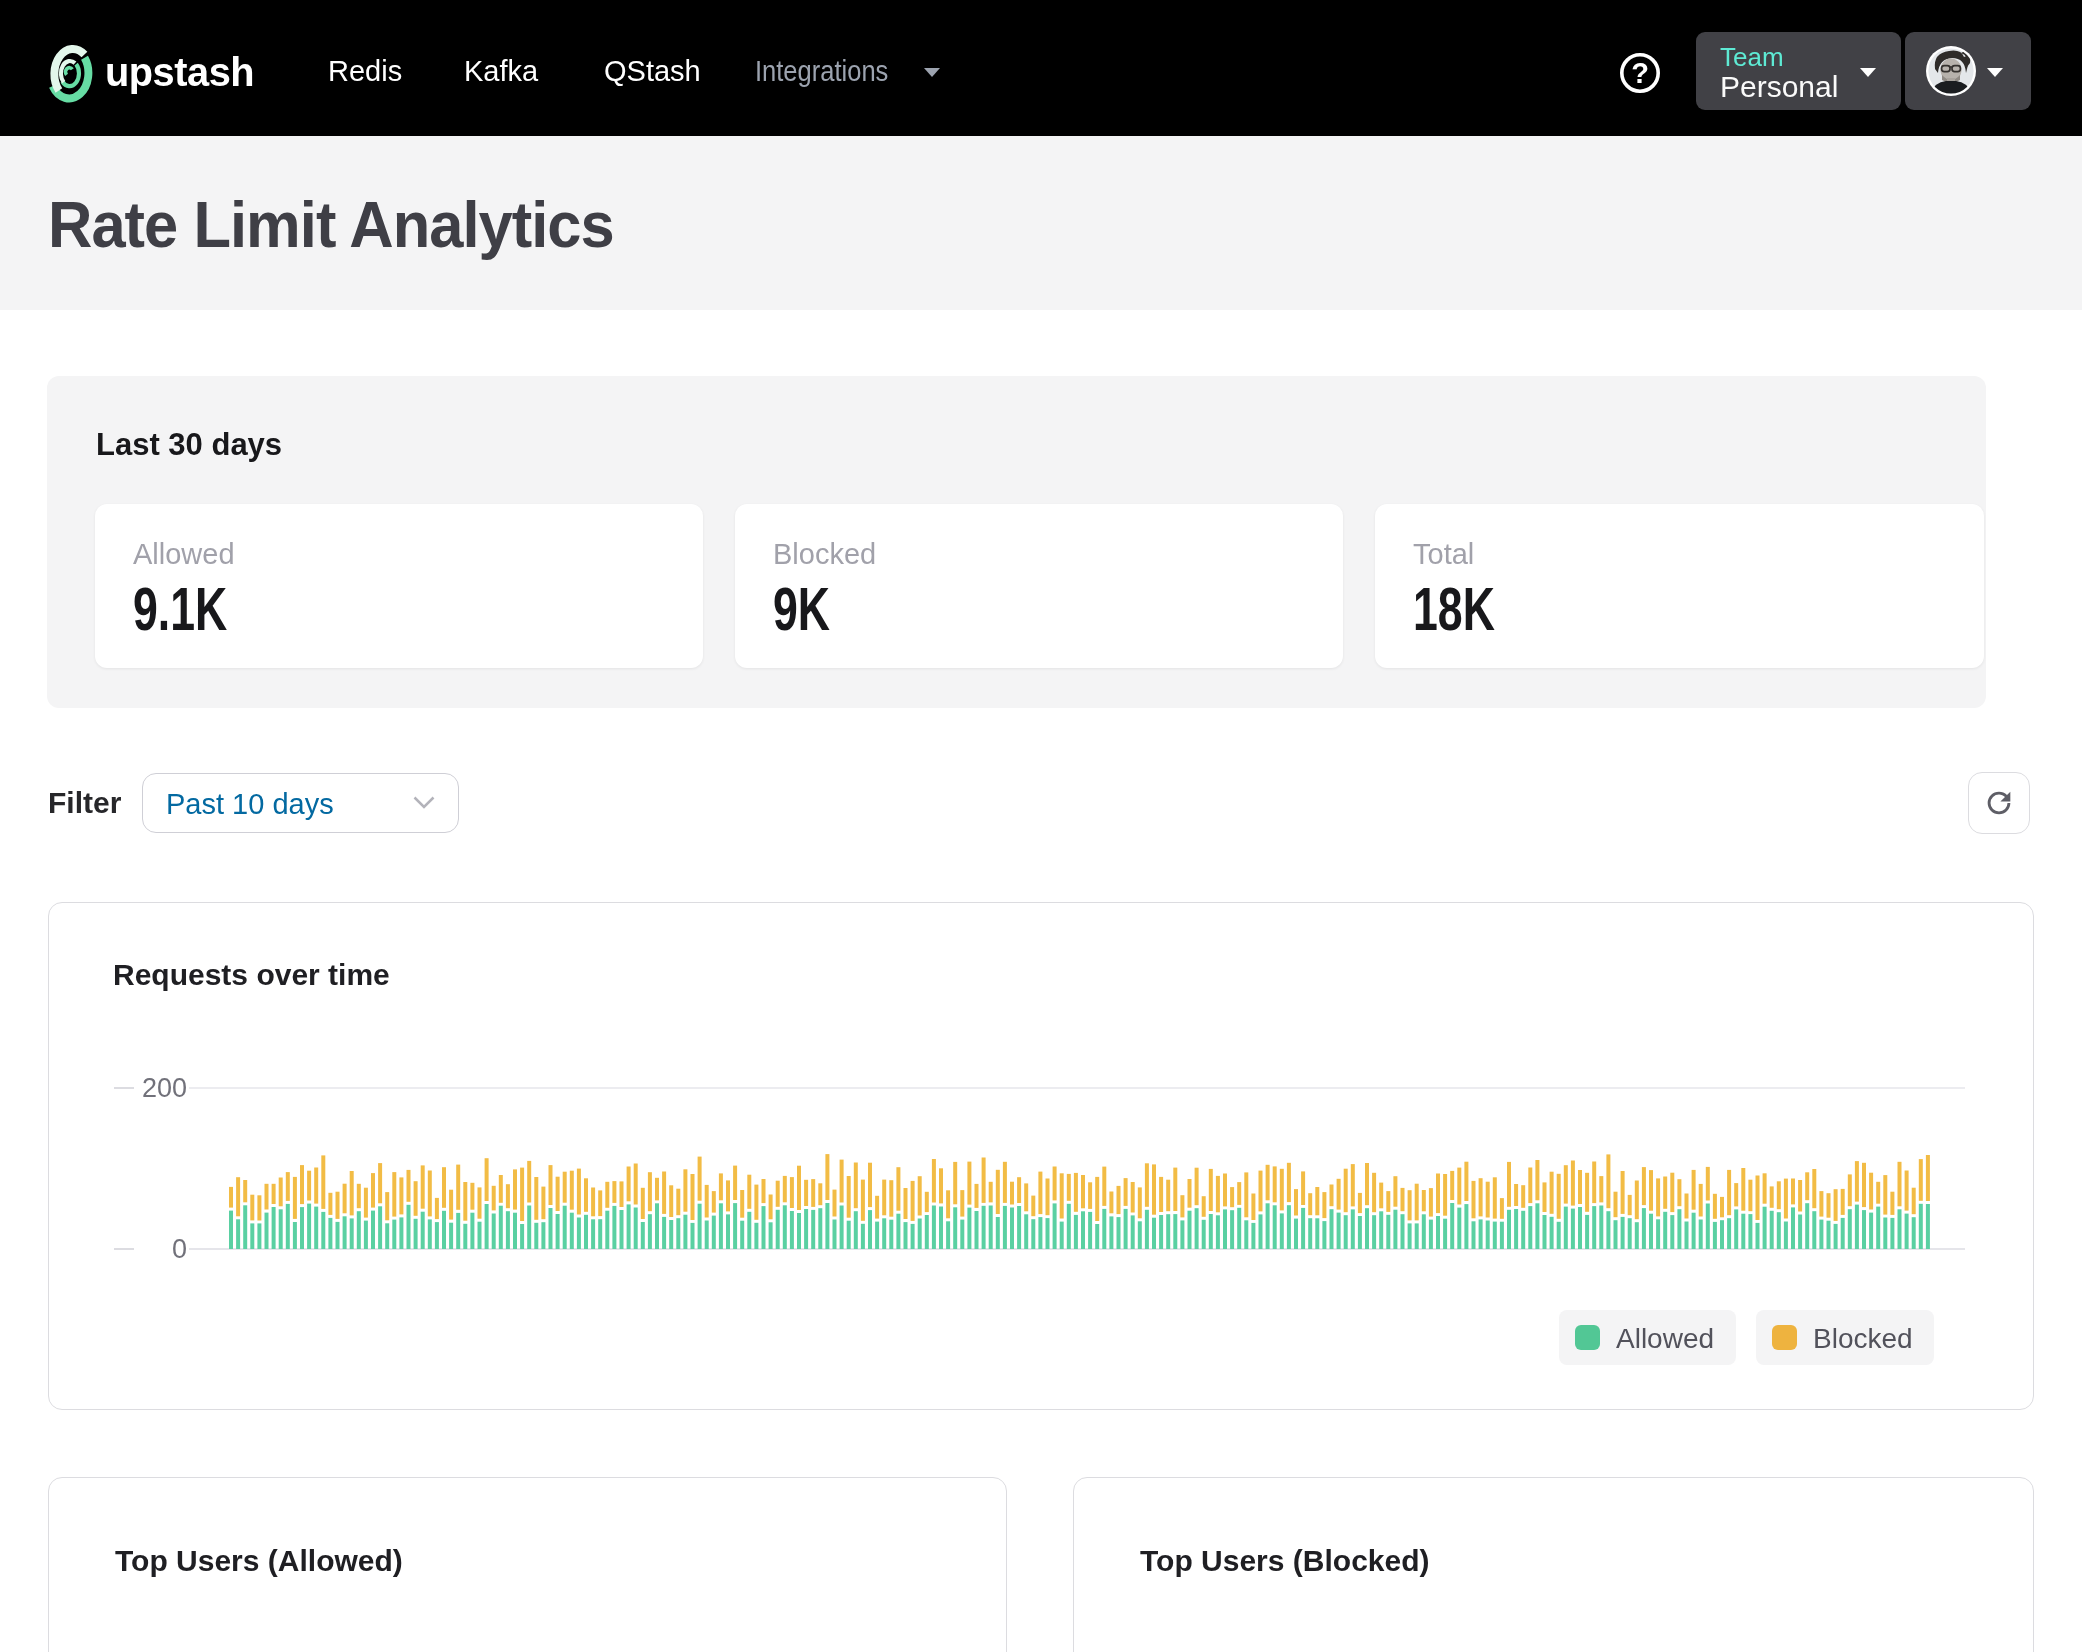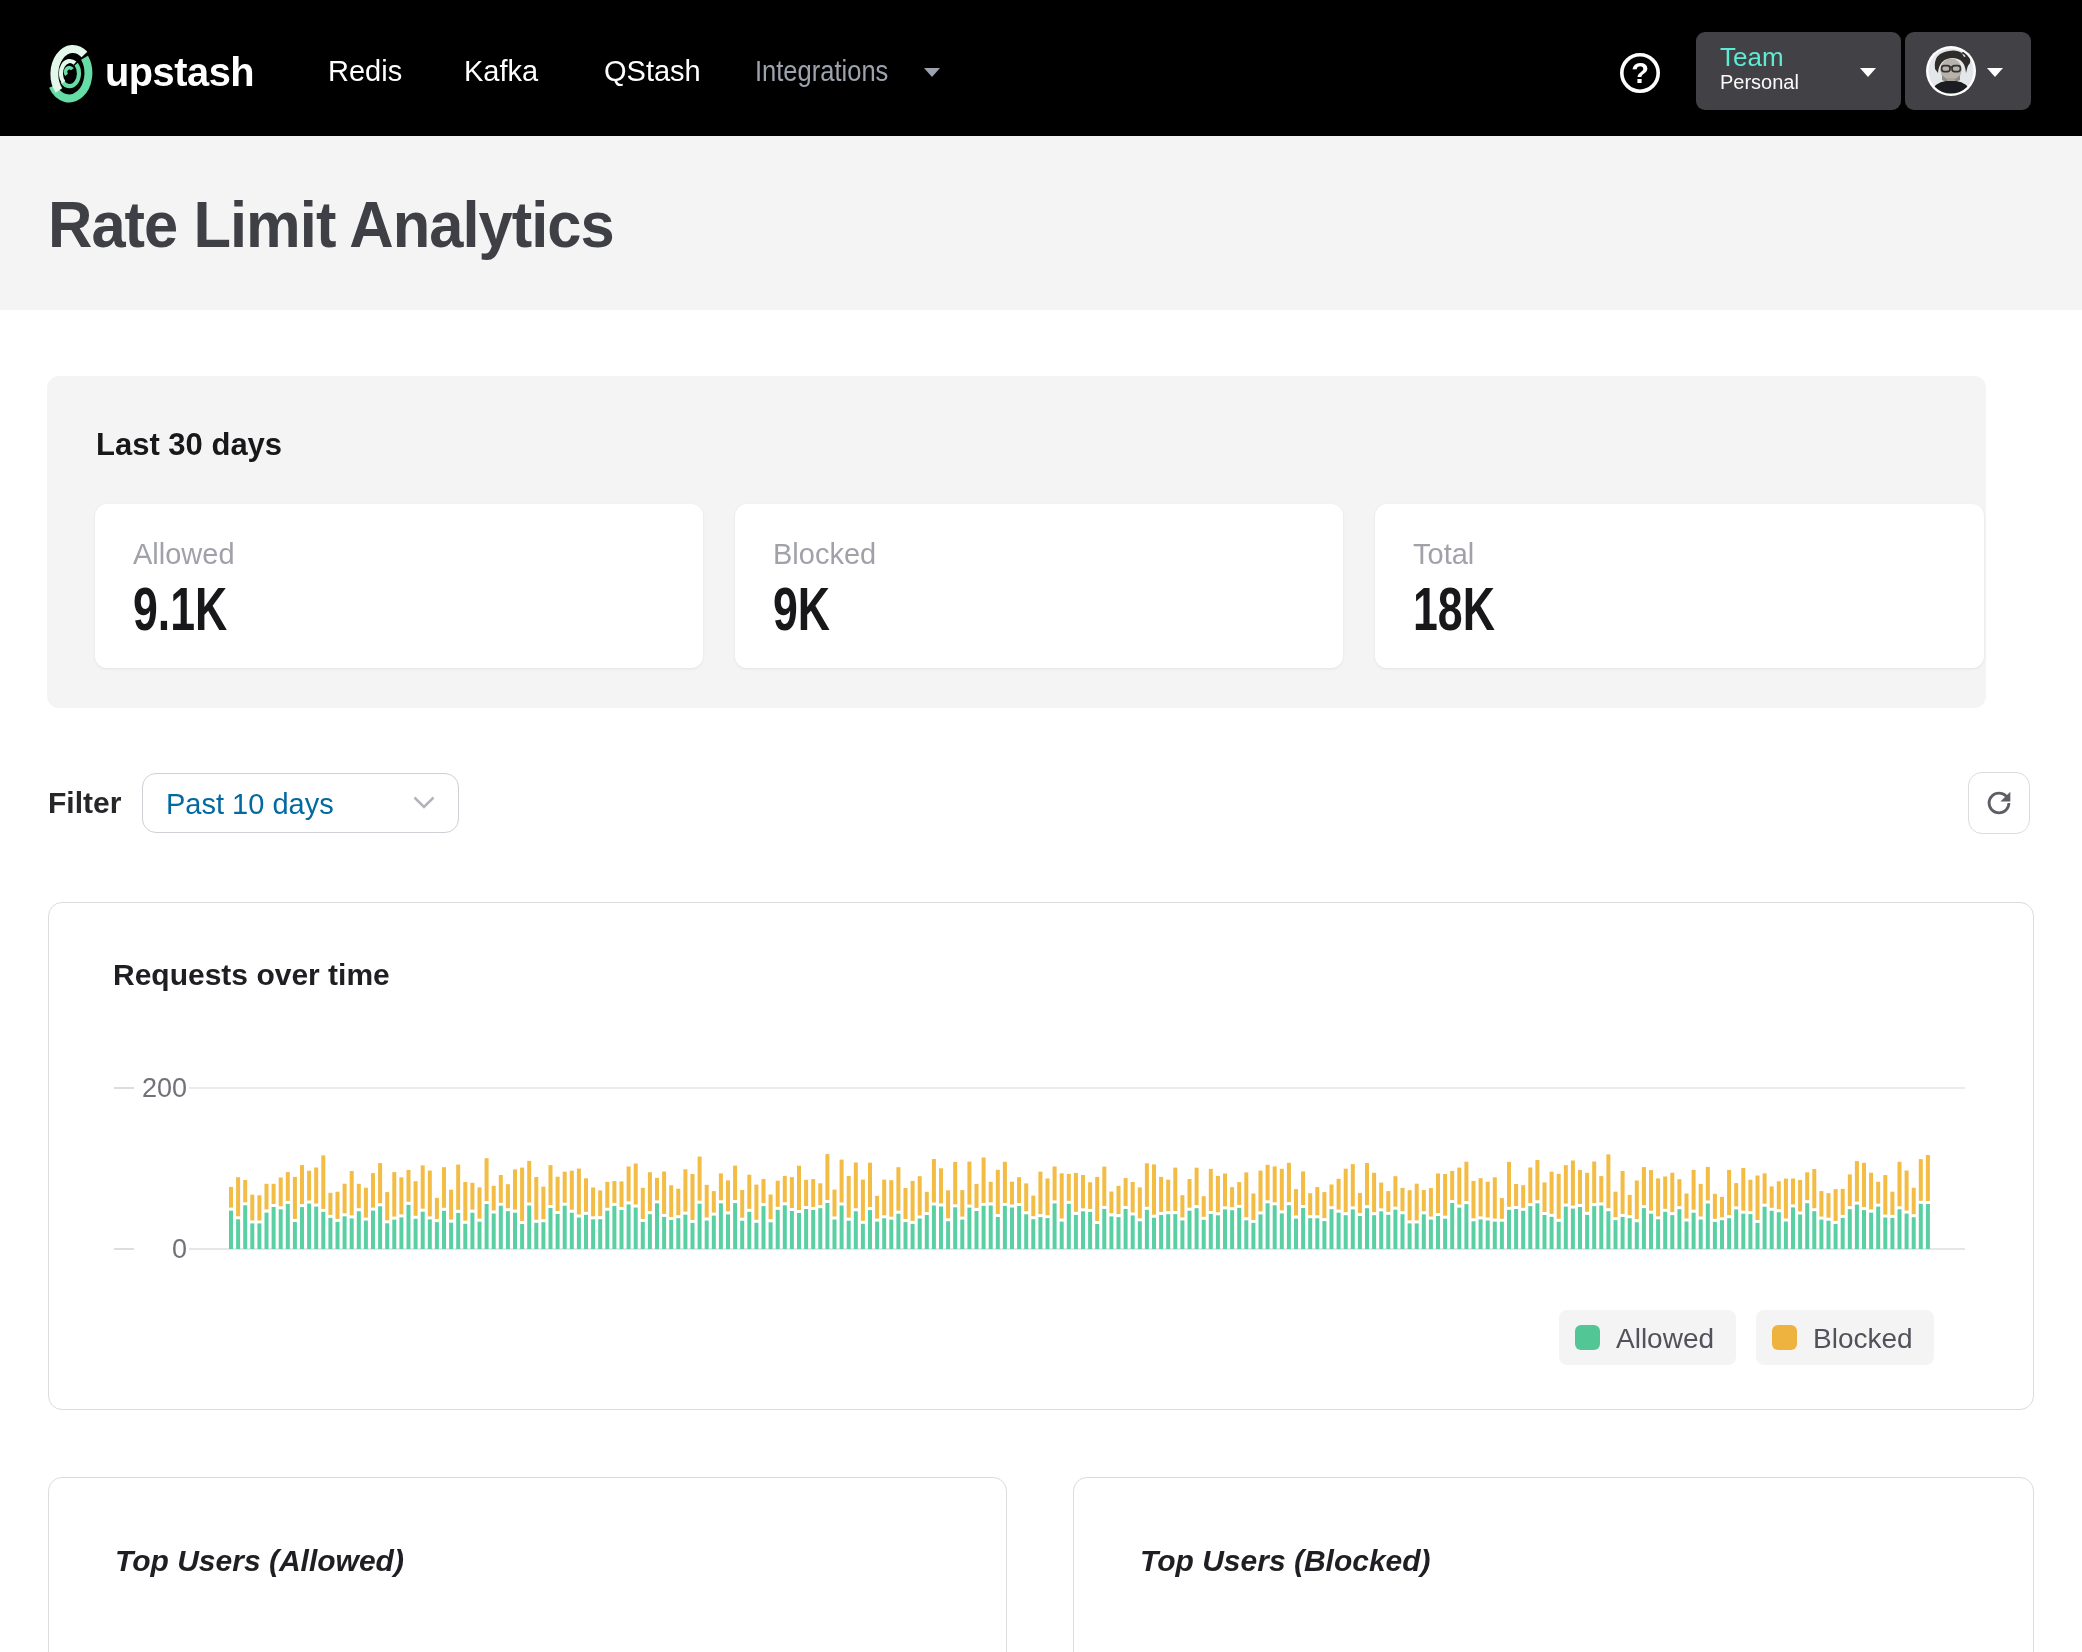--- a/index.html
+++ b/index.html
@@ -40,21 +40,21 @@
   border:1.5px solid #dcdce0; border-radius:14px; }
 #chart h3 { position:absolute; left:64px; top:55px; line-height:1.1; font-size:30px; font-weight:600; color:#1f1f23; }
 .ylab { position:absolute; font-size:26px; color:#71717a; text-align:right; width:60px; }
 .gline { position:absolute; height:2px; background:#ececf0; }
 .legend { position:absolute; top:407px; height:55px; background:#f4f4f5; border-radius:8px; }
 .legend .sw { position:absolute; left:16px; top:15px; width:25px; height:25px; border-radius:6px; }
 .legend .lt { position:absolute; left:57px; top:13px; font-size:28px; color:#52525b; }
 
 
 .bcard { position:absolute; top:1477px; height:500px; background:#fff; border:1.5px solid #dcdce0; border-radius:14px; }
-.bcard h3 { position:absolute; left:66px; top:66px; font-size:30px; font-weight:600; color:#1f1f23;font-style:italic; }
+.bcard h3 { position:absolute; left:66px; top:66px; font-size:30px; font-weight:600; color:#1f1f23; }
 </style>
 </head>
 <body>
 <div id="page">
 
   <div id="nav">
     <svg class="abs" style="left:46px; top:40px;" width="49" height="63" viewBox="0 0 52 66" preserveAspectRatio="none" fill="none">
       <path d="M 40.89 18.59 A 20.4 26.6 0 1 1 7.11 48.30" stroke="#66dda4" stroke-width="8.4"></path>
       <path d="M 40.79 15.25 A 19.6 26.3 0 0 0 13.67 52.94" stroke="#e3f7eb" stroke-width="8.4"></path>
       <path d="M 31.96 25.29 A 10.0 13.4 0 1 1 17.35 43.54" stroke="#66dda4" stroke-width="4.4"></path>
@@ -68,21 +68,21 @@
     <span class="navlink" style="left:755px; color:#9ca3af; transform:scaleX(0.88); transform-origin:0 50%;">Integrations</span>
     <svg class="abs" style="left:924px; top:68px;" width="16" height="9" viewBox="0 0 16 9">
         <polygon points="0,0 16,0 8,9" fill="#9ca3af"></polygon>
       </svg>
     <svg class="abs" style="left:1619px; top:52px;" width="42" height="42" viewBox="0 0 42 42">
       <circle cx="21" cy="21" r="18.2" fill="none" stroke="#fff" stroke-width="3.6"></circle>
       <text x="21" y="31" text-anchor="middle" font-size="29" font-weight="bold" fill="#fff" font-family="Liberation Sans">?</text>
     </svg>
     <div id="teambtn">
       <span class="abs" style="left:24px; top:12px; line-height:1; font-size:26px; color:#5eead4;">Team</span>
-      <span class="abs" style="left:24px; top:40px; line-height:1; font-size:20px; color:#fafafa;">Personal</span>
+      <span class="abs" style="left:24px; top:40px; line-height:1; font-size:30px; color:#fafafa;">Personal</span>
       <svg class="abs" style="left:164px; top:36px;" width="16" height="9" viewBox="0 0 16 9">
           <polygon points="0,0 16,0 8,9" fill="#fff"></polygon>
         </svg>
     </div>
     <div id="avabtn"></div>
     <svg class="abs" style="left:1925px; top:45px;" width="52" height="52" viewBox="0 0 52 52">
       <circle cx="26" cy="26" r="25" fill="#fff"></circle>
       <clipPath id="avc">
           <circle cx="26" cy="26" r="22.6"></circle>
         </clipPath>

